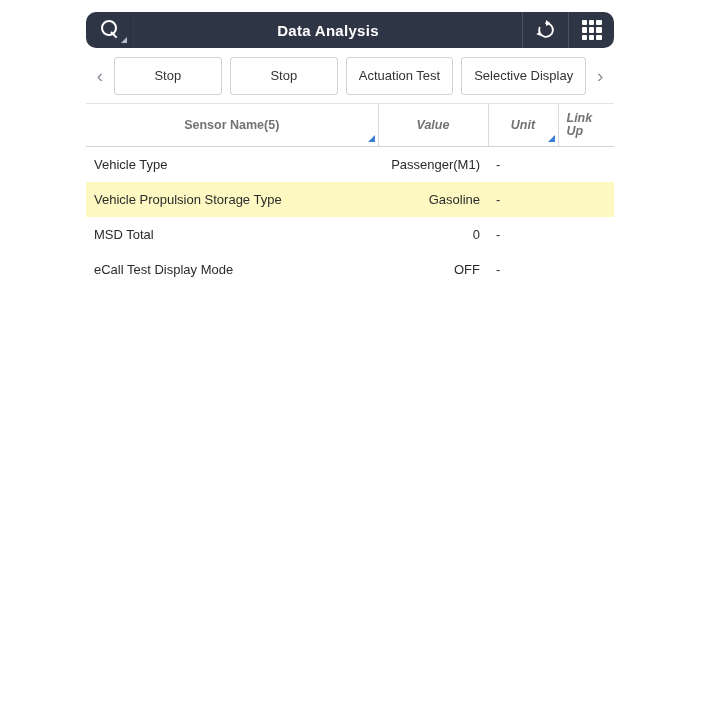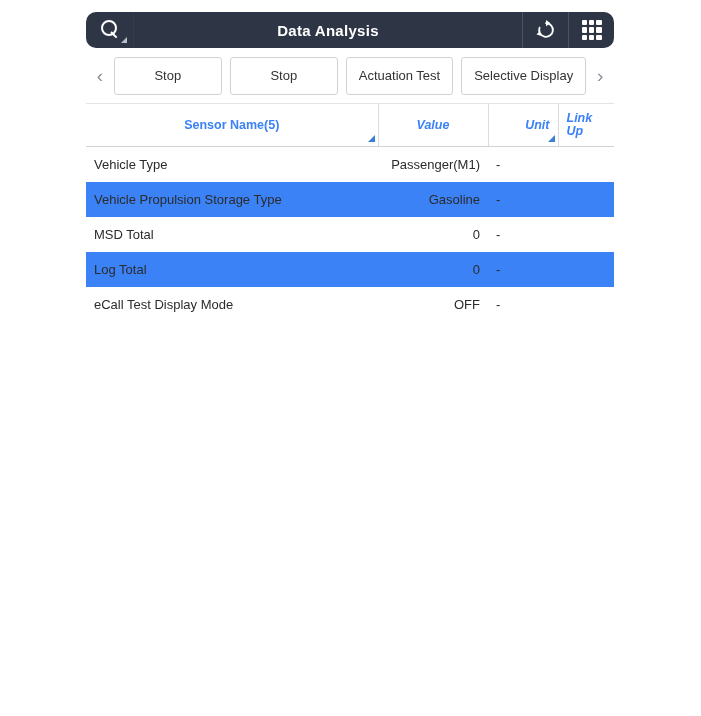--- a/index.html
+++ b/index.html
@@ -130,51 +130,51 @@
   }
   .tbar-btn.wide { min-width: 108px; }
 
   
   table.grid {
     width: 100%;
     border-collapse: collapse;
     table-layout: fixed;
   }
   table.grid thead th {
-    color: #3b82f6;
+    color: #737373;
     font-size: 12.5px;
     font-weight: bold;
     padding: 8px 8px;
     border-bottom: 1px solid #cfd3d8;
     position: relative;
     background: #ffffff;
     height: 32px;
     vertical-align: middle;
     margin-top: 24px;
   }
   th.c-name { width: 292px; text-align: center; }
   th.c-value { width: 110px; text-align: center; }
-  th.c-unit  { width: 70px; text-align: right; }
+  th.c-unit  { width: 70px; text-align: center; }
   th.c-link  { width: 56px; text-align: left; line-height: 13px; }
   .sep { border-left: 1px solid #d8dce1; font-style: italic; }
   .sort-mark {
     position: absolute;
     right: 3px; bottom: 4px;
     width: 0; height: 0;
     border-left: 7px solid transparent;
     border-bottom: 7px solid #3b7fd4;
   }
   table.grid tbody td {
     font-size: 13px;
     color: #2b2b2b;
     padding: 10px 8px;
     height: 34px;
     vertical-align: middle;
   }
-  tbody tr.alt { background: #3b82f6; }
+  tbody tr.alt { background: #fef9c3; }
   td.v-name  { text-align: left; padding-left: 12px; }
   td.v-value { text-align: right; padding-right: 10px; }
   td.v-unit  { text-align: left; padding-left: 10px; color: #2b2b2b; }
   td.v-link  { text-align: center; }
 </style>
 </head>
 <body>
 
 <div id="app">
 
@@ -245,26 +245,20 @@
         <td class="v-value">Gasoline</td>
         <td class="v-unit">-</td>
         <td class="v-link"></td>
       </tr>
       <tr>
         <td class="v-name">MSD Total</td>
         <td class="v-value">0</td>
         <td class="v-unit">-</td>
         <td class="v-link"></td>
       </tr>
-      <tr class="alt">
-        <td class="v-name">Log Total</td>
-        <td class="v-value">0</td>
-        <td class="v-unit">-</td>
-        <td class="v-link"></td>
-      </tr>
       <tr>
         <td class="v-name">eCall Test Display Mode</td>
         <td class="v-value">OFF</td>
         <td class="v-unit">-</td>
         <td class="v-link"></td>
       </tr>
     </tbody>
   </table>
 
 </div>

